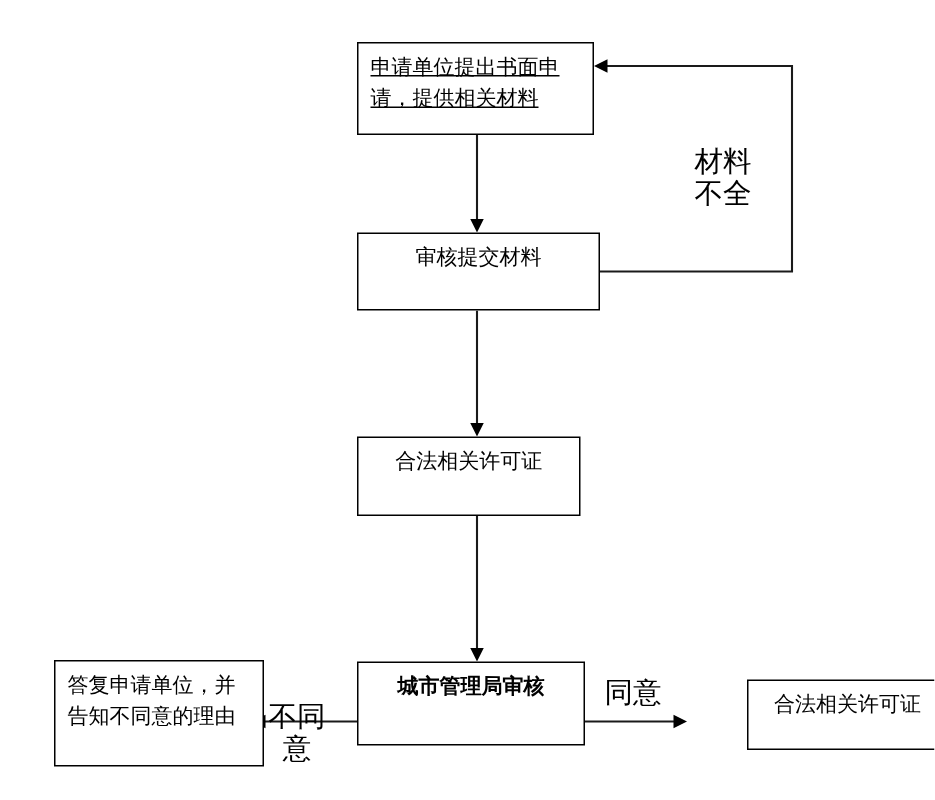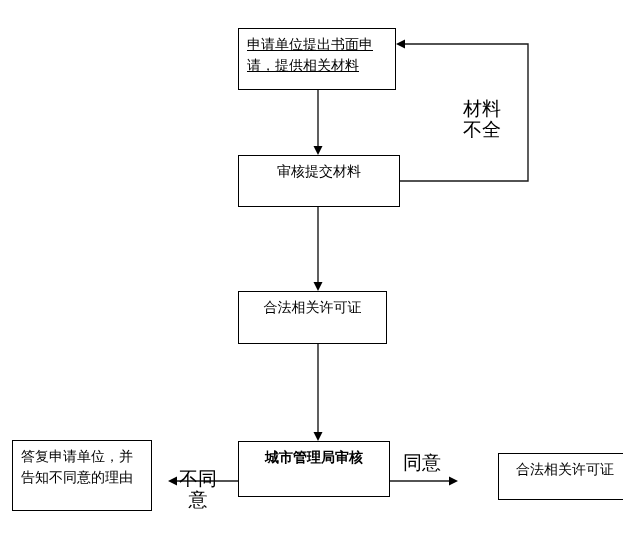--- a/index.html
+++ b/index.html
@@ -41,21 +41,21 @@
     font-size: 14px;
     line-height: 21px;
     white-space: pre-line;
     padding: 5px 8px;
   }
   .node.center { text-align: center; }
   .node-apply        { left: 238px; top: 28px;  width: 158px; height: 62px; text-decoration: underline; }
   .node-review       { left: 238px; top: 155px; width: 162px; height: 52px; }
   .node-opinion      { left: 238px; top: 291px; width: 149px; height: 53px; }
   .node-bureau       { left: 238px; top: 441px; width: 152px; height: 56px; font-weight: bold; }
-  .node-reject-reply { left: 12px;  top: 440px; width: 140px; height: 71px; }
+  .node-reject-reply { left: 36px;  top: 440px; width: 140px; height: 71px; }
   .node-permit       { left: 458px; top: 453px; width: 134px; height: 47px; margin-left: 40px; }
   .edge-label {
     position: absolute;
     font-size: 19px;
     line-height: 21px;
     white-space: pre-line;
     text-align: center;
   }
   .label-materials { left: 458px; top: 98px;  width: 48px; }
   .label-disagree  { left: 171px; top: 444px; width: 54px; margin-top: 24px; }

